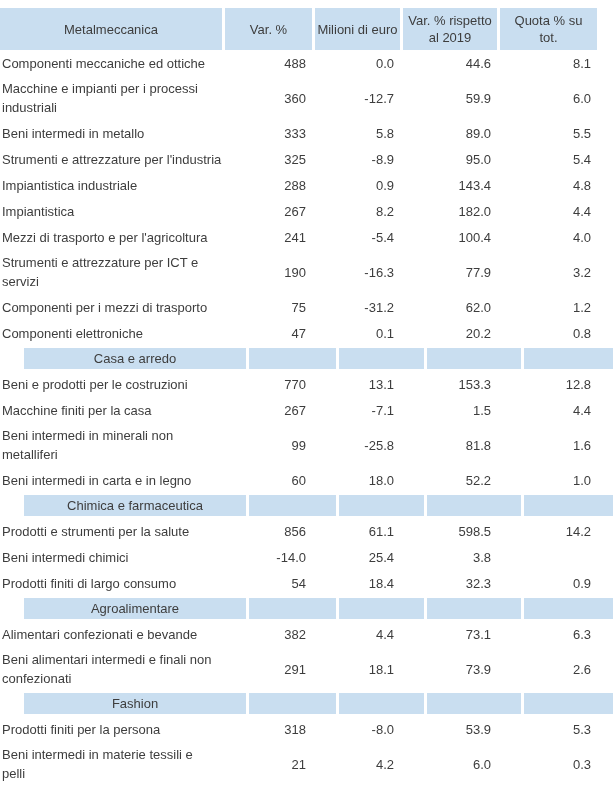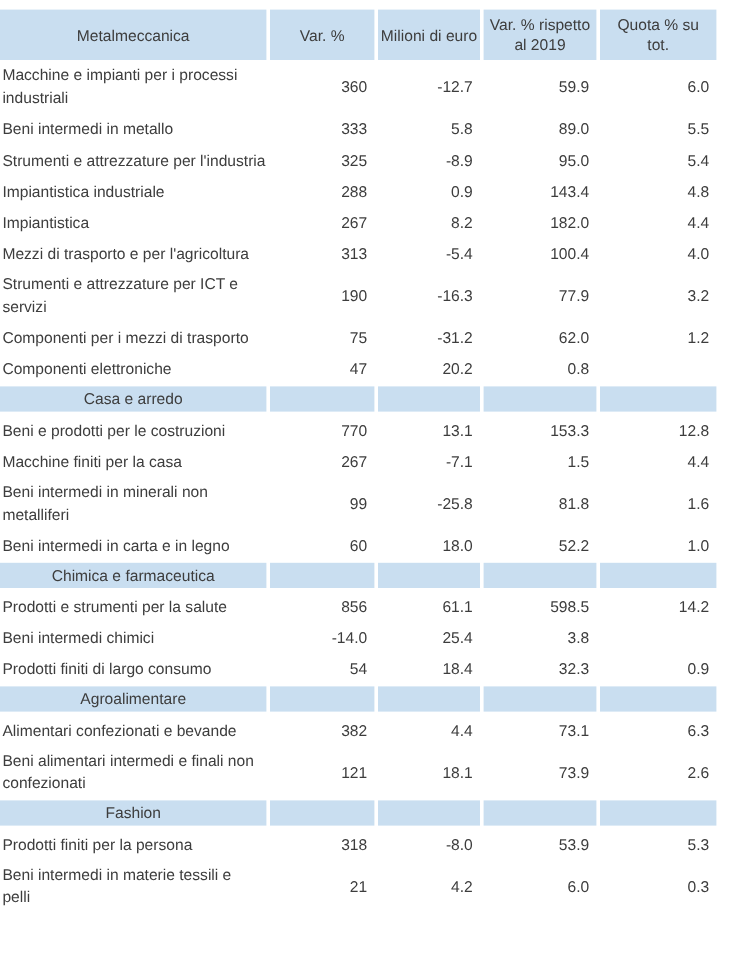--- a/index.html
+++ b/index.html
@@ -25,21 +25,21 @@
   .header-row { align-items: stretch; }
   .header-row .cell {
     background: var(--blue, #c9def0);
     min-height: 42px;
     display: flex; align-items: center; justify-content: center;
     text-align: center;
     padding: 2px;
     line-height: 17px;
   }
   .data-row { min-height: 26px; }
-  .section-row { margin: 2px 0; }
+  .section-row { margin: 2px 0; padding-left: 24px; }
   .section-row .cell {
     background: var(--blue, #c9def0);
     min-height: 21px;
     display: flex; align-items: center;
     padding: 1px 0;
   }
   .section-label { justify-content: center; }
 </style>
 </head>
 <body>
@@ -49,20 +49,27 @@
     <div class="cell">Metalmeccanica</div>
     <div class="cell">Var. %</div>
     <div class="cell">Milioni di euro</div>
     <div class="cell">Var. % rispetto
 al 2019</div>
     <div class="cell">Quota % su
 tot.</div>
   </div>
   <div>
       <div class="row data-row">
+        <div class="cell label">Componenti meccaniche ed ottiche</div>
+        <div class="cell num">488</div>
+        <div class="cell num">0.0</div>
+        <div class="cell num">44.6</div>
+        <div class="cell num">8.1</div>
+      </div>
+      <div class="row data-row">
         <div class="cell label">Macchine e impianti per i processi
 industriali</div>
         <div class="cell num">360</div>
         <div class="cell num">-12.7</div>
         <div class="cell num">59.9</div>
         <div class="cell num">6.0</div>
       </div>
       <div class="row data-row">
         <div class="cell label">Beni intermedi in metallo</div>
         <div class="cell num">333</div>
@@ -86,21 +93,21 @@
       </div>
       <div class="row data-row">
         <div class="cell label">Impiantistica</div>
         <div class="cell num">267</div>
         <div class="cell num">8.2</div>
         <div class="cell num">182.0</div>
         <div class="cell num">4.4</div>
       </div>
       <div class="row data-row">
         <div class="cell label">Mezzi di trasporto e per l'agricoltura</div>
-        <div class="cell num">313</div>
+        <div class="cell num">241</div>
         <div class="cell num">-5.4</div>
         <div class="cell num">100.4</div>
         <div class="cell num">4.0</div>
       </div>
       <div class="row data-row">
         <div class="cell label">Strumenti e attrezzature per ICT e
 servizi</div>
         <div class="cell num">190</div>
         <div class="cell num">-16.3</div>
         <div class="cell num">77.9</div>
@@ -109,20 +116,21 @@
       <div class="row data-row">
         <div class="cell label">Componenti per i mezzi di trasporto</div>
         <div class="cell num">75</div>
         <div class="cell num">-31.2</div>
         <div class="cell num">62.0</div>
         <div class="cell num">1.2</div>
       </div>
       <div class="row data-row">
         <div class="cell label">Componenti elettroniche</div>
         <div class="cell num">47</div>
+        <div class="cell num">0.1</div>
         <div class="cell num">20.2</div>
         <div class="cell num">0.8</div>
       </div>
       <div class="row section-row">
         <div class="cell label section-label">Casa e arredo</div>
         <div class="cell blank"></div>
         <div class="cell blank"></div>
         <div class="cell blank"></div>
         <div class="cell blank"></div>
       </div>
@@ -192,21 +200,21 @@
       <div class="row data-row">
         <div class="cell label">Alimentari confezionati e bevande</div>
         <div class="cell num">382</div>
         <div class="cell num">4.4</div>
         <div class="cell num">73.1</div>
         <div class="cell num">6.3</div>
       </div>
       <div class="row data-row">
         <div class="cell label">Beni alimentari intermedi e finali non
 confezionati</div>
-        <div class="cell num">121</div>
+        <div class="cell num">291</div>
         <div class="cell num">18.1</div>
         <div class="cell num">73.9</div>
         <div class="cell num">2.6</div>
       </div>
       <div class="row section-row">
         <div class="cell label section-label">Fashion</div>
         <div class="cell blank"></div>
         <div class="cell blank"></div>
         <div class="cell blank"></div>
         <div class="cell blank"></div>

